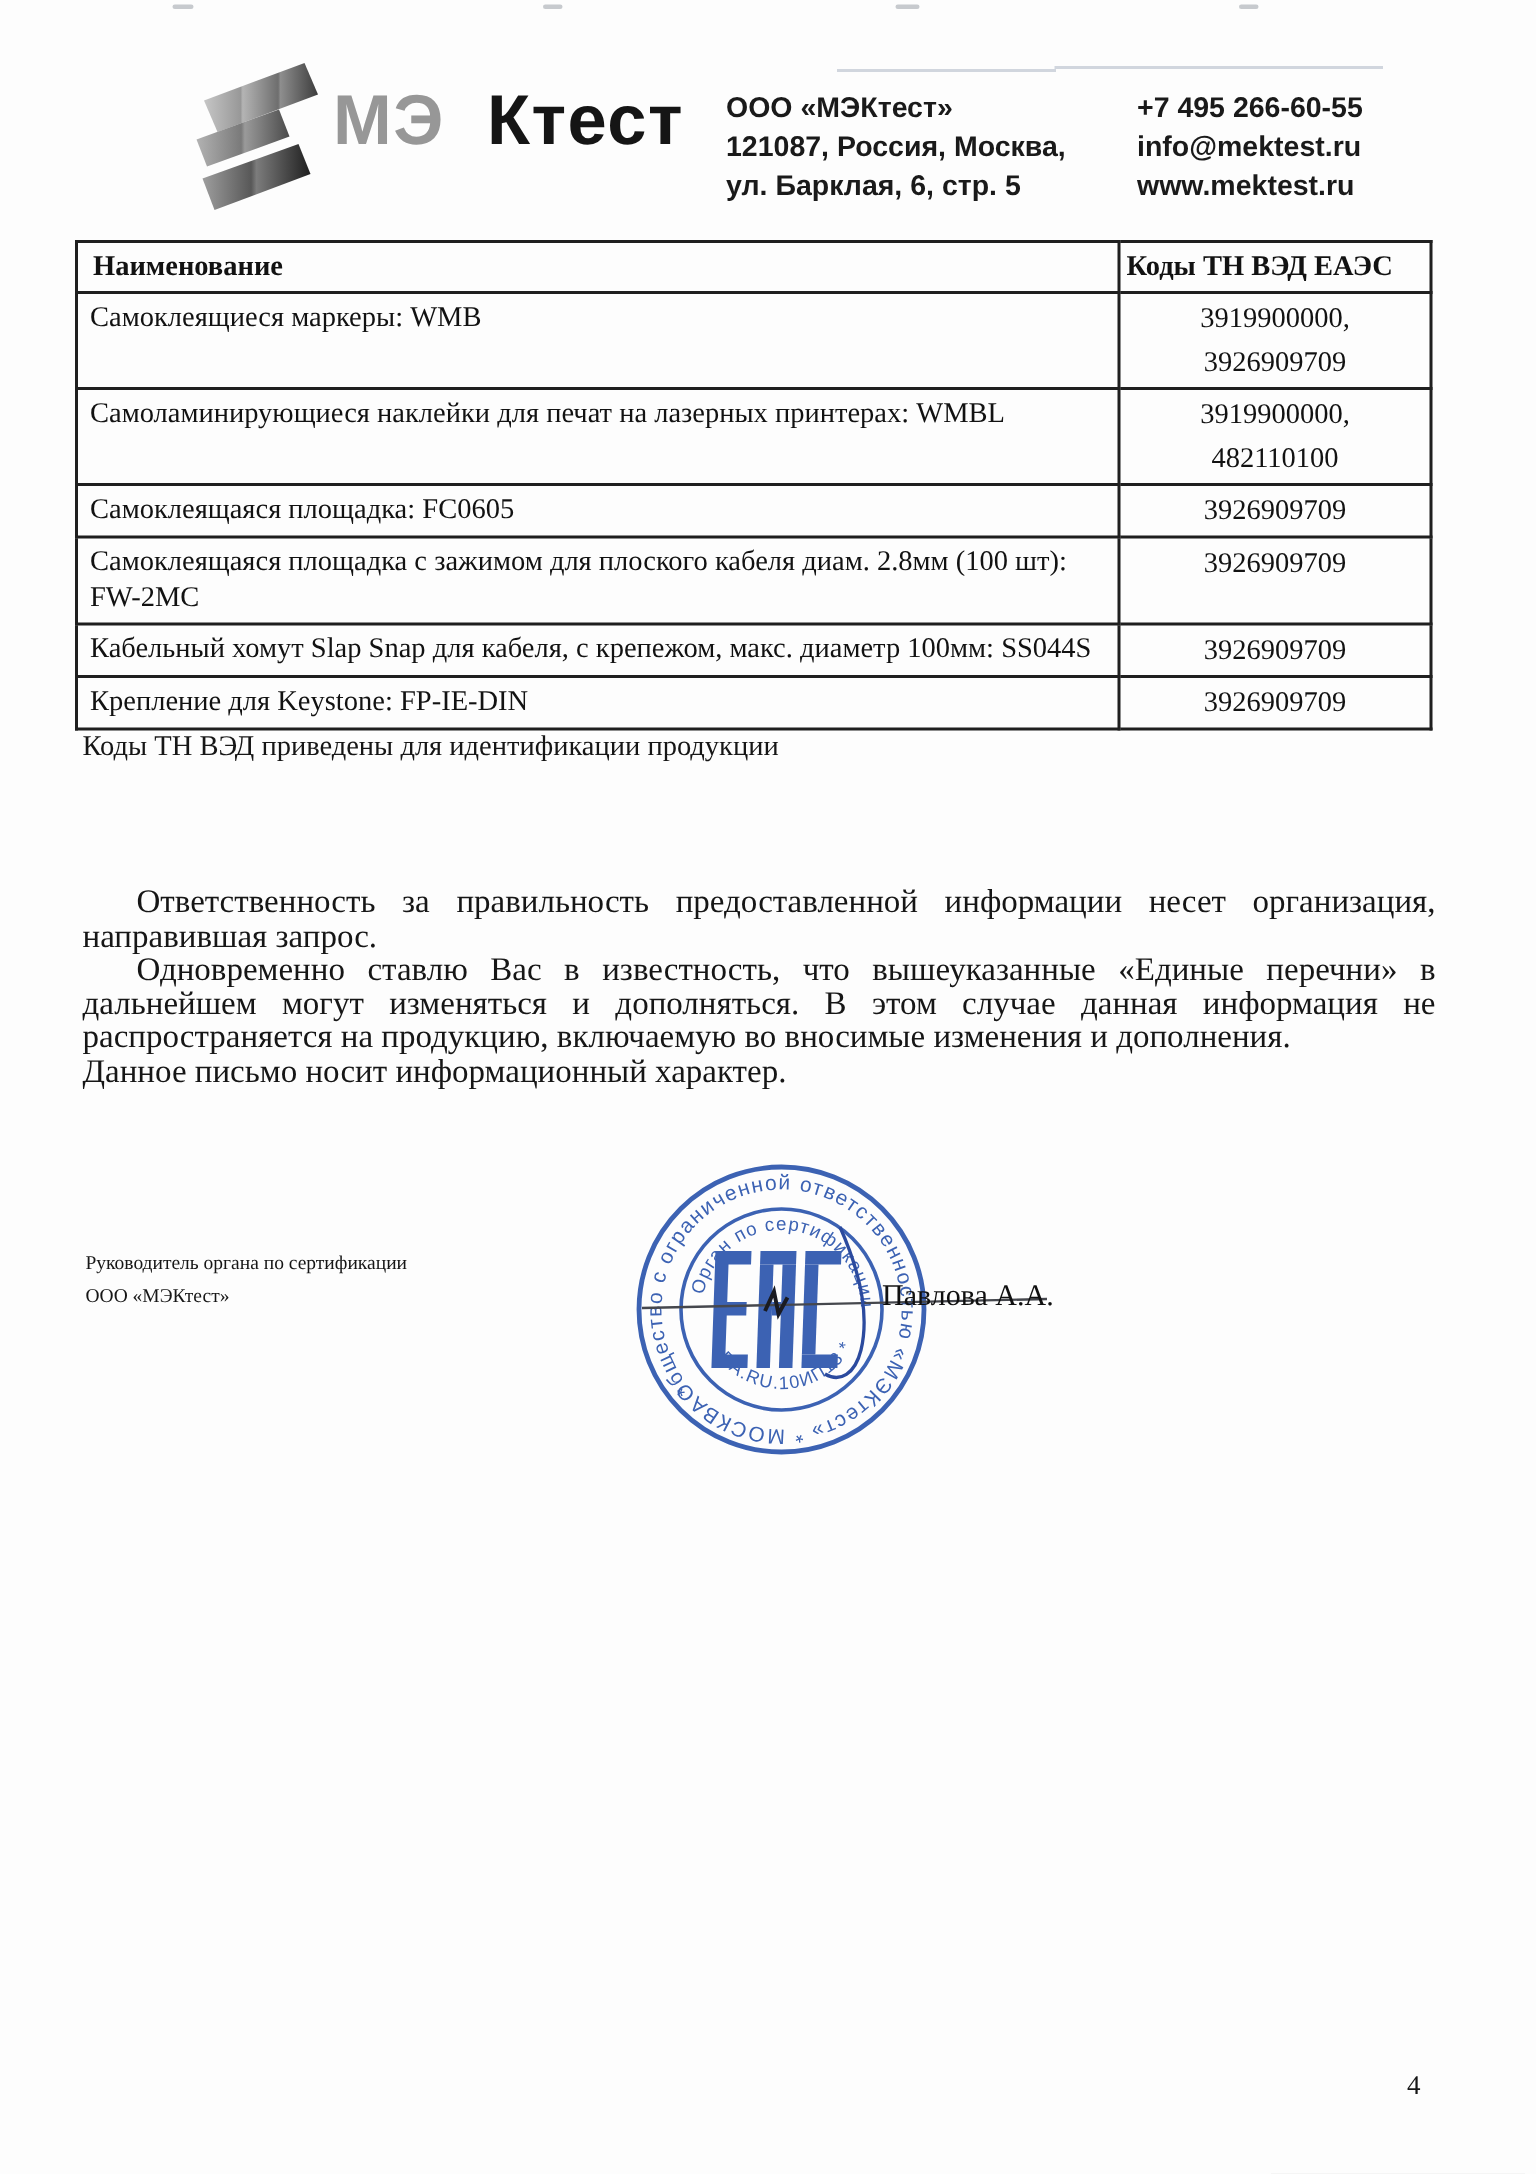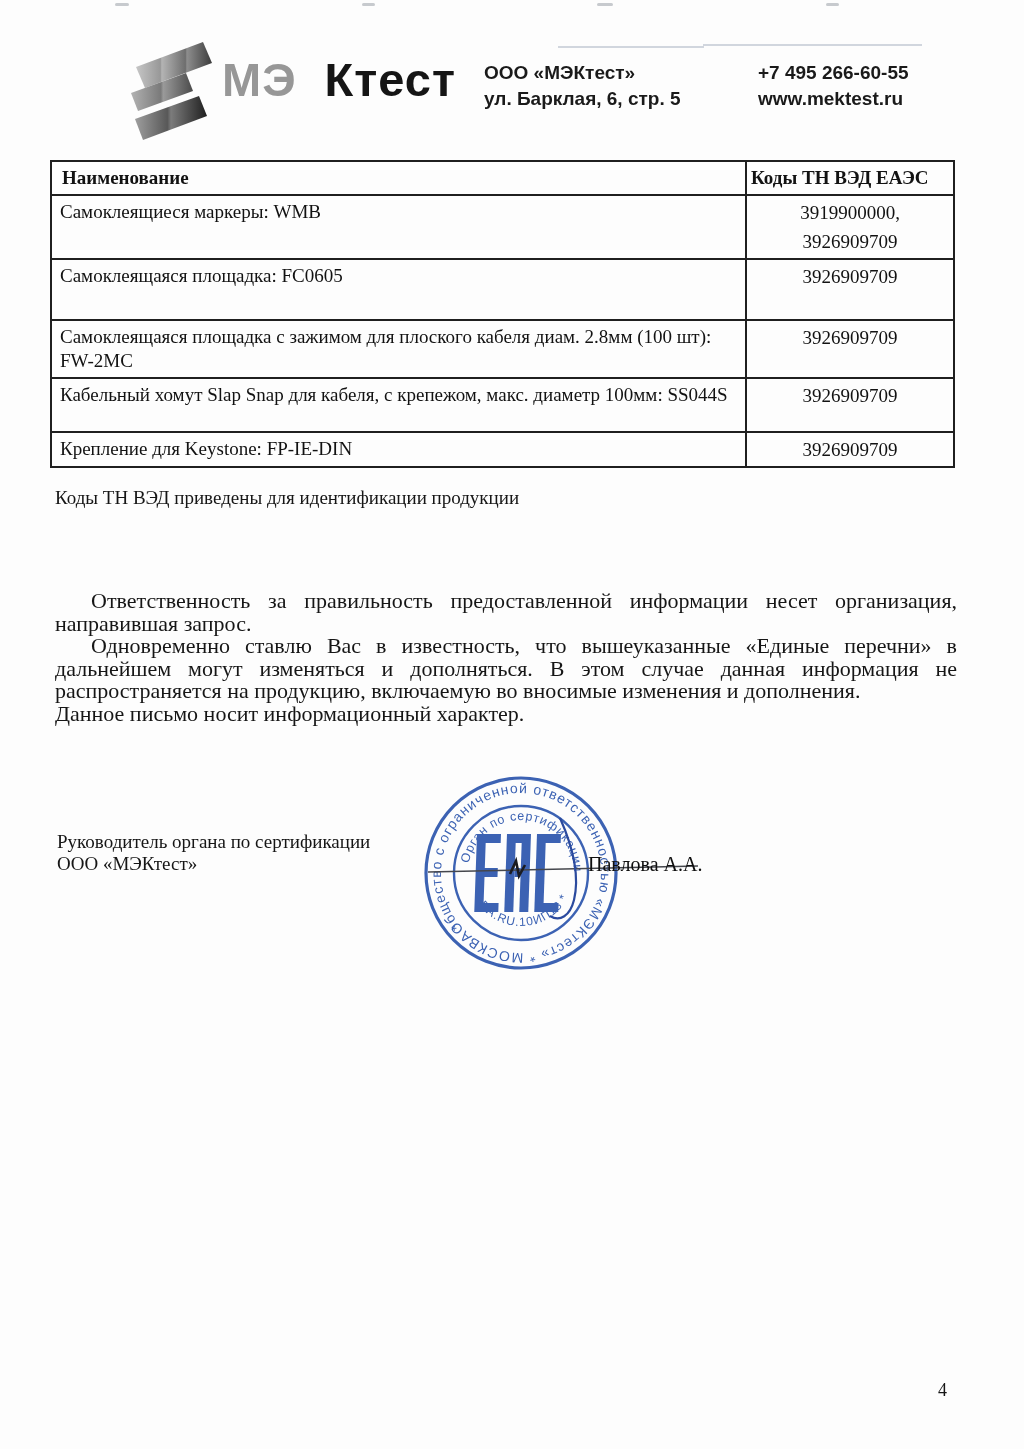--- a/index.html
+++ b/index.html
@@ -65,21 +65,21 @@
   
   .tnved-note{position:absolute;left:55px;top:487px;font-size:19px;}
   .body-text{
     position:absolute;left:55px;top:590px;width:902px;
     font-size:22px;line-height:22.5px;text-align:justify;
   }
   .body-text p{margin:0;}
   .body-text p.indent{text-indent:36px;}
 
   
-  .sig-title{position:absolute;left:57px;top:831px;font-size:19px;line-height:22px;}
+  .sig-title{position:absolute;left:57px;top:831px;font-size:13px;line-height:22px;}
   .stamp-svg{position:absolute;left:424px;top:776px;opacity:.93;}
   .stamp-svg text{font-family:"Liberation Sans","DejaVu Sans",sans-serif;}
   .sig-strokes{position:absolute;left:420px;top:790px;}
   .signer-name{position:absolute;left:588px;top:853px;font-size:20px;color:#101010;}
 
   .page-number{position:absolute;left:938px;top:1380px;font-size:18px;}
 </style>
 </head>
 <body>
 
@@ -116,44 +116,53 @@
       </linearGradient>
     </defs>
     <polygon points="30,31 97,6 106,27 39,52" fill="url(#lg1)"></polygon>
     <polygon points="25,57 80,37 87,55 32,75" fill="url(#lg2)"></polygon>
     <polygon points="29,83 93,60 101,80 37,104" fill="url(#lg3)"></polygon>
   </svg>
   <div class="logo-text"><span class="logo-gray">МЭ</span><span class="logo-black">Ктест</span></div>
 
   <div class="hdr-block hdr-company">
     <div>ООО «МЭКтест»</div>
+    <div>121087, Россия, Москва,</div>
     <div>ул. Барклая, 6, стр. 5</div>
   </div>
   <div class="hdr-block hdr-contacts">
     <div>+7 495 266-60-55</div>
+    <div>info@mektest.ru</div>
     <div>www.mektest.ru</div>
   </div>
 
   <table class="codes-table">
     <colgroup>
         <col class="c-name">
         <col class="c-codes">
       </colgroup>
     <thead>
       <tr>
         <th>Наименование</th>
         <th class="th-codes">Коды ТН ВЭД ЕАЭС</th>
       </tr>
     </thead>
     <tbody>
         <tr>
           <td class="cell-name">Самоклеящиеся маркеры: WMB</td>
           <td class="cell-codes">
             <div>3919900000,</div>
             <div>3926909709</div>
+          </td>
+        </tr>
+        <tr>
+          <td class="cell-name">Самоламинирующиеся наклейки для печат на лазерных принтерах: WMBL</td>
+          <td class="cell-codes">
+            <div>3919900000,</div>
+            <div>482110100</div>
           </td>
         </tr>
         <tr>
           <td class="cell-name">Самоклеящаяся площадка: FC0605</td>
           <td class="cell-codes">
             <div>3926909709</div>
           </td>
         </tr>
         <tr>
           <td class="cell-name">Самоклеящаяся площадка с зажимом для плоского кабеля диам. 2.8мм (100 шт): FW-2MC</td>

